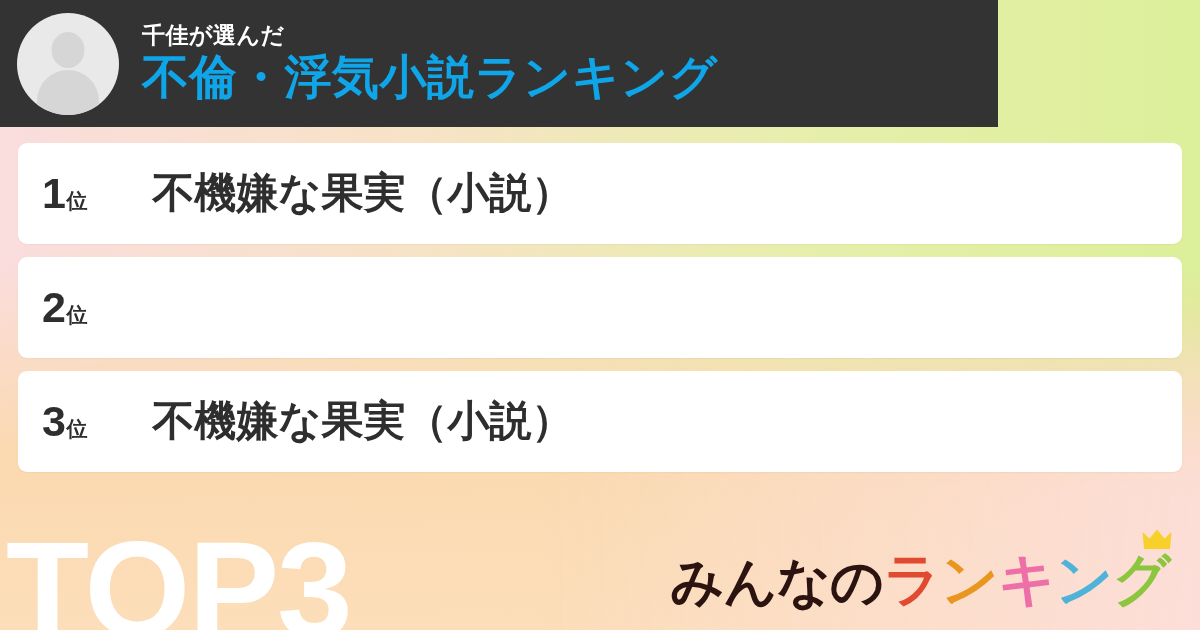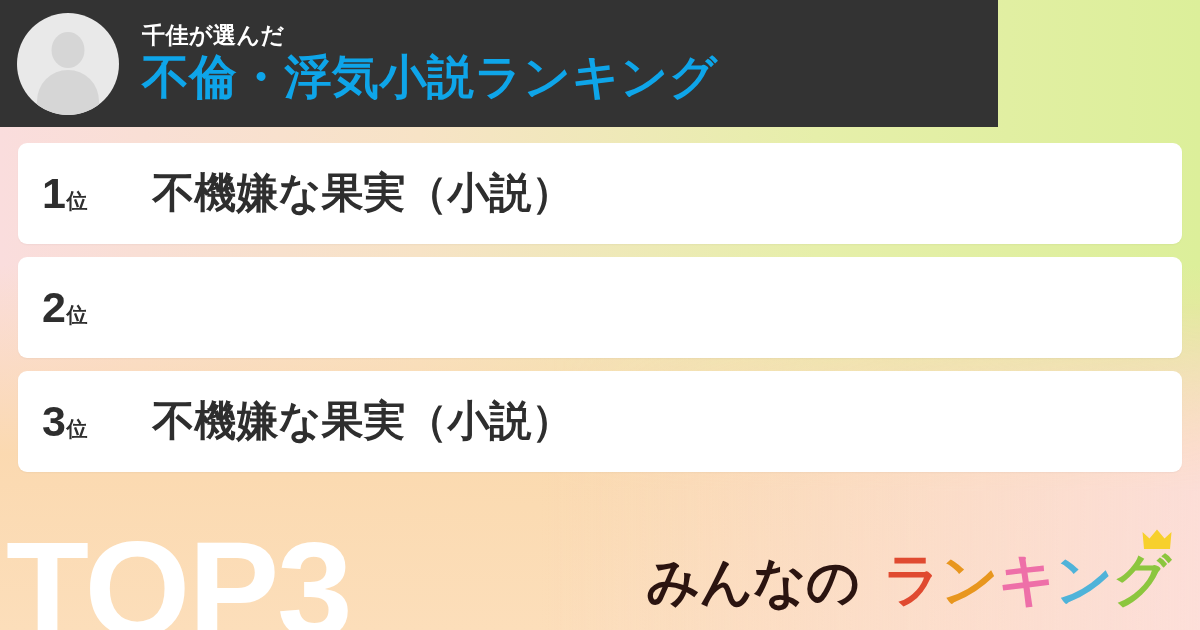--- a/index.html
+++ b/index.html
@@ -179,21 +179,20 @@
   }
 
   
   .brand {
     position: absolute;
     right: 30px;
     bottom: 22px;
     display: flex;
     align-items: flex-end;
     z-index: 4;
-    gap: 24px;
   }
   .brand-jp {
     font-size: 53px;
     font-weight: 700;
     color: #2B1410;
     line-height: 1;
     letter-spacing: -1px;
   }
   .brand-kana {
     font-size: 57px;

